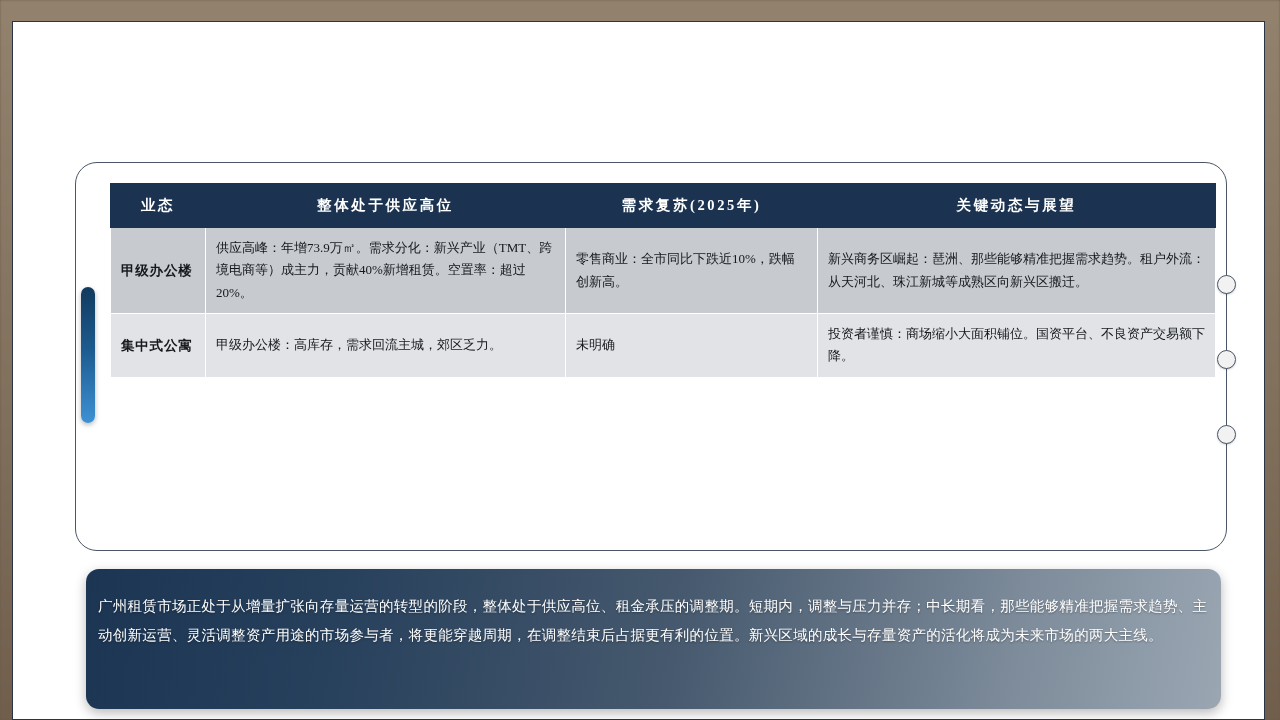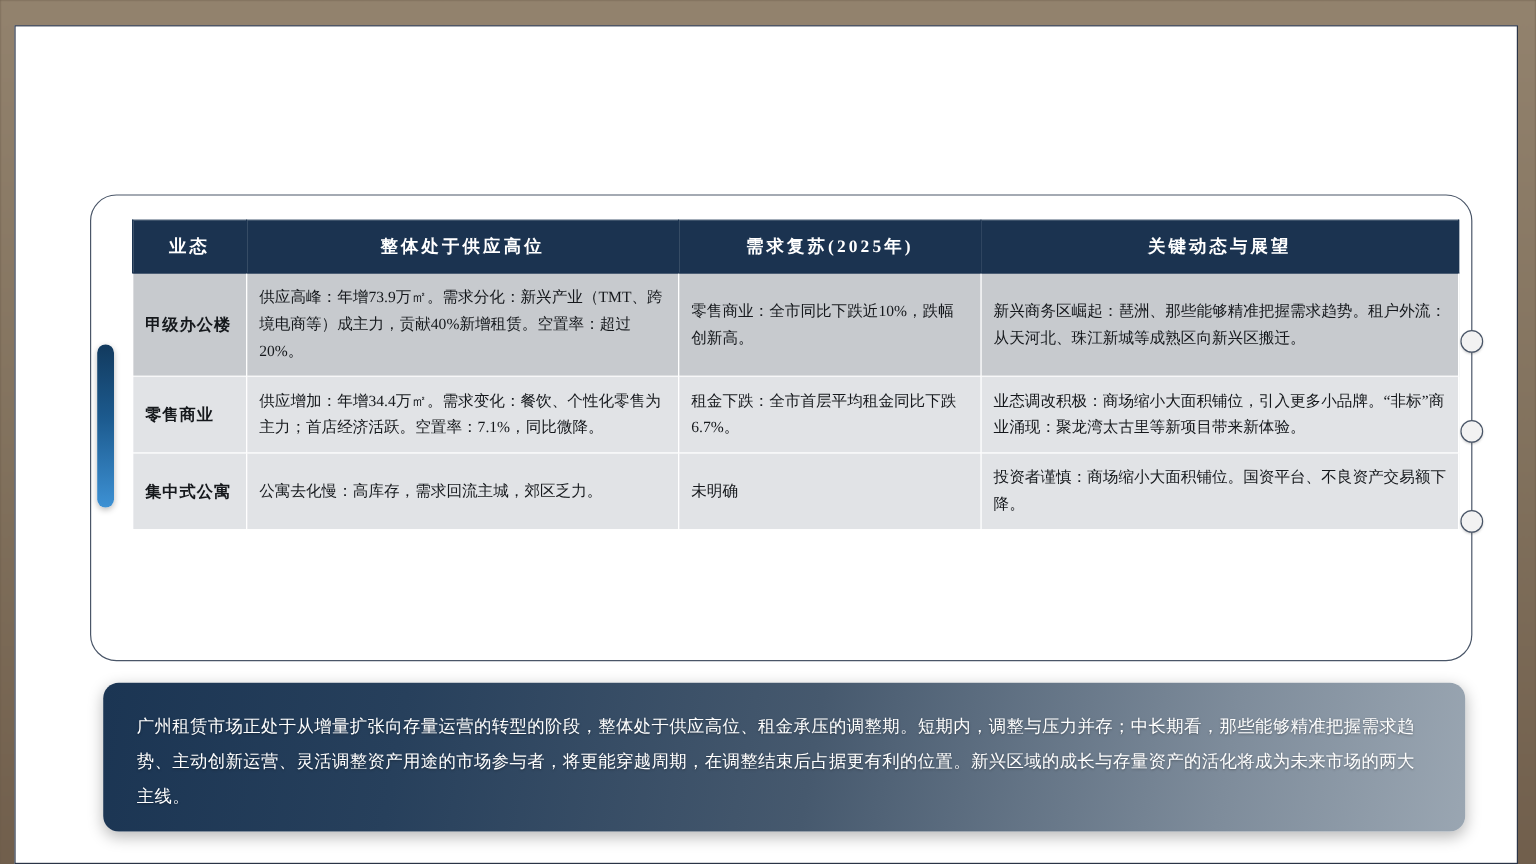--- a/index.html
+++ b/index.html
@@ -113,25 +113,25 @@
     font-size:13.5px;
   }
   .col-cat   { width:95px; }
   .col-supply{ width:360px; }
   .col-rent  { width:252px; }
   .col-key   { width:398px; }
 
   
   .summary {
     position:absolute;
-    left:73px; top:547px; width:1135px; height:124px;
+    left:73px; top:547px; width:1135px; height:140px;
     border-radius:13px;
     background:linear-gradient(100deg,#1b3553 0%, #27405c 22%, #46596e 52%, #7e8c9b 82%, #9aa6b2 100%);
     box-shadow:0 4px 12px rgba(0,0,0,.28);
-    padding:23px 28px;
+    padding:23px 12px;
     color:#ffffff;
     font-size:14.5px;
     line-height:2.0;
     letter-spacing:.02em;
     text-shadow:0 1px 2px rgba(0,0,0,.35);
   }
 </style>
 </head>
 <body>
 
@@ -164,28 +164,22 @@
       </tr>
     </thead>
     <tbody>
       <tr class="odd">
         <td class="cat">甲级办公楼</td>
         <td>供应高峰：年增73.9万㎡。需求分化：新兴产业（TMT、跨境电商等）成主力，贡献40%新增租赁。空置率：超过20%。</td>
         <td>零售商业：全市同比下跌近10%，跌幅创新高。</td>
         <td>新兴商务区崛起：琶洲、那些能够精准把握需求趋势。租户外流：从天河北、珠江新城等成熟区向新兴区搬迁。</td>
       </tr>
       <tr class="even">
-        <td class="cat">零售商业</td>
-        <td>供应增加：年增34.4万㎡。需求变化：餐饮、个性化零售为主力；首店经济活跃。空置率：7.1%，同比微降。</td>
-        <td>租金下跌：全市首层平均租金同比下跌6.7%。</td>
-        <td>业态调改积极：商场缩小大面积铺位，引入更多小品牌。“非标”商业涌现：聚龙湾太古里等新项目带来新体验。</td>
-      </tr>
-      <tr class="even">
         <td class="cat">集中式公寓</td>
-        <td>公寓去化慢：高库存，需求回流主城，郊区乏力。</td>
+        <td>甲级办公楼：高库存，需求回流主城，郊区乏力。</td>
         <td>未明确</td>
         <td>投资者谨慎：商场缩小大面积铺位。国资平台、不良资产交易额下降。</td>
       </tr>
     </tbody>
   </table>
 
   <div class="summary">广州租赁市场正处于从增量扩张向存量运营的转型的阶段，整体处于供应高位、租金承压的调整期。短期内，调整与压力并存；中长期看，那些能够精准把握需求趋势、主动创新运营、灵活调整资产用途的市场参与者，将更能穿越周期，在调整结束后占据更有利的位置。新兴区域的成长与存量资产的活化将成为未来市场的两大主线。</div>
 
 </div>
 

